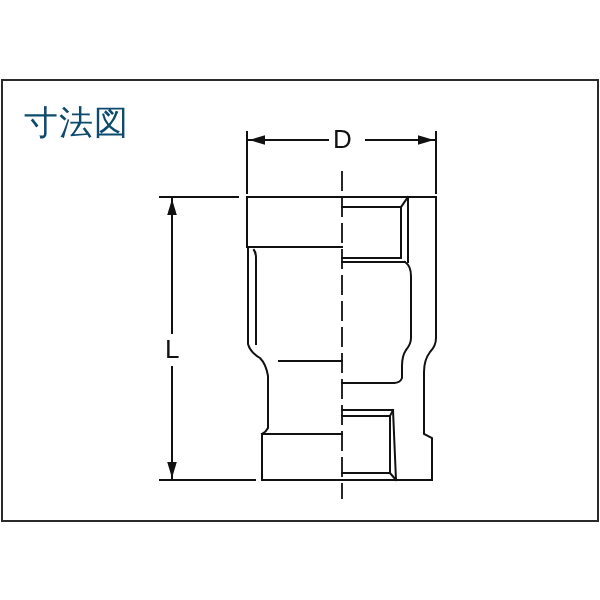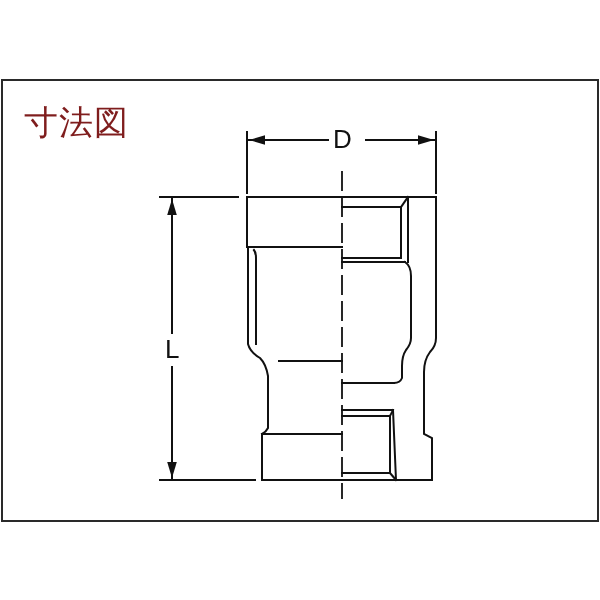--- a/index.html
+++ b/index.html
@@ -1,18 +1,18 @@
 <!DOCTYPE html>
 <html><head>
 <meta charset="utf-8">
 <style>
   html, body { margin: 0; padding: 0; background: #ffffff; }
   body { width: 600px; height: 600px; position: relative; overflow: hidden; font-family: "DejaVu Sans", sans-serif; }
   .frame { position: absolute; left: 1px; top: 79px; width: 594px; height: 439px; border: 2px solid #2a2a2a; box-sizing: content-box; background: #fff; }
-  .title { position: absolute; left: 24px; top: 100px; font-size: 34px; color: #7f1d1d; letter-spacing: 1px; font-family: "DejaVu Sans", sans-serif; }
+  .title { position: absolute; left: 24px; top: 100px; font-size: 34px; color: #0c4a6e; letter-spacing: 1px; font-family: "DejaVu Sans", sans-serif; }
   .dimlabel { position: absolute; font-size: 26px; color: #111; font-family: "Liberation Sans", sans-serif; }
   svg { position: absolute; left: 0; top: 0; }
 </style>
 </head>
 <body>
 
 <div class="frame"></div>
 
 <div class="title">寸法図</div>
 

